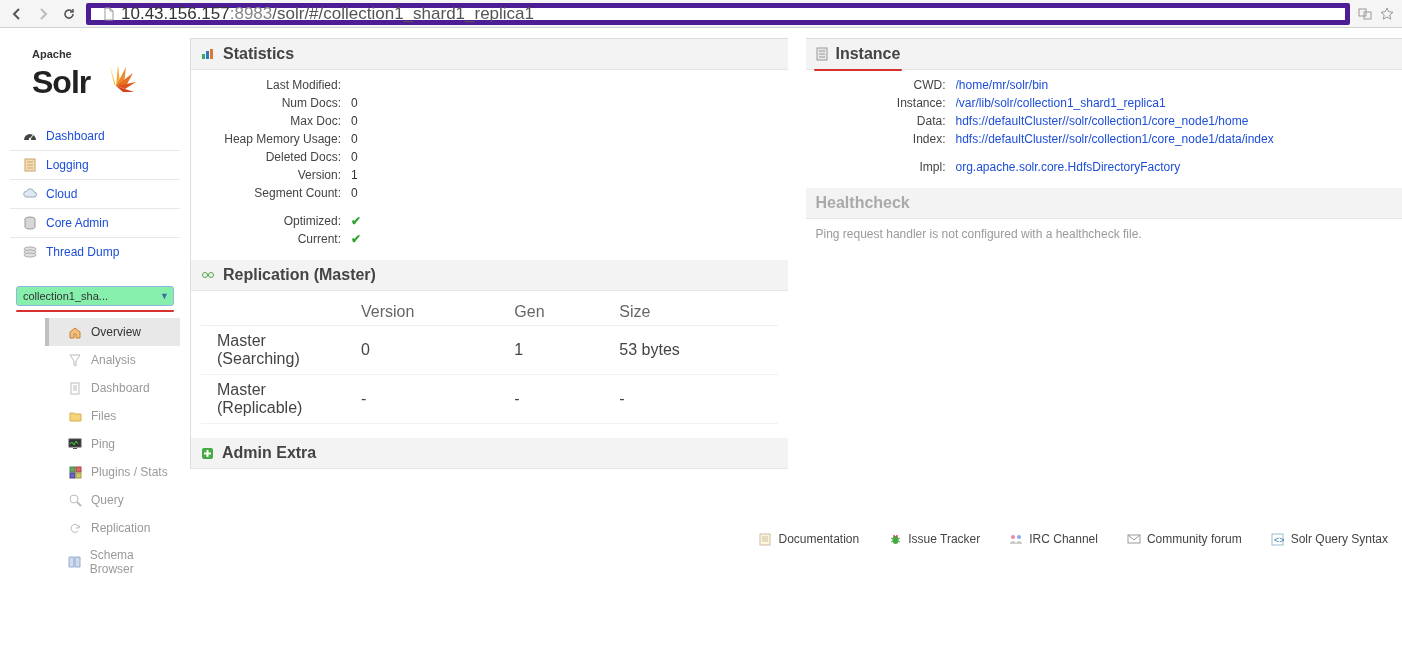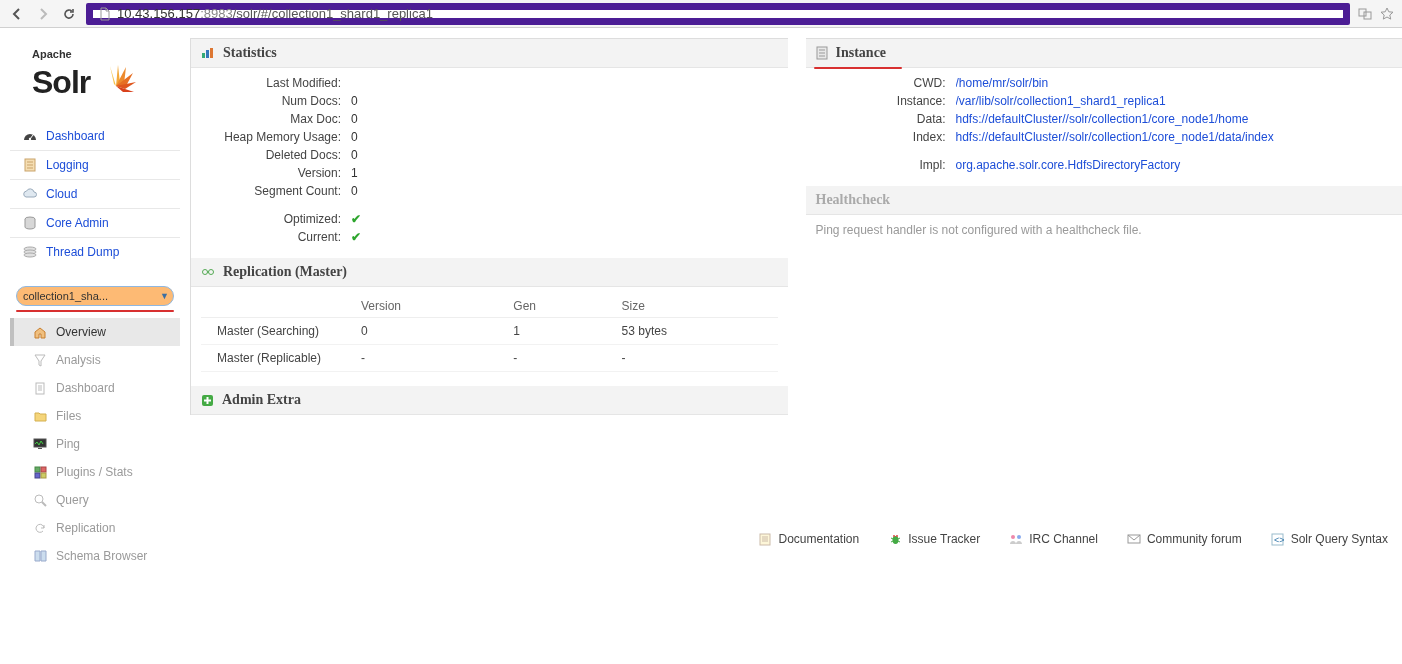--- a/index.html
+++ b/index.html
@@ -2,21 +2,21 @@
 <html><head>
 <meta charset="utf-8">
 <style>
 * { box-sizing: border-box; margin: 0; padding: 0; }
 body { font-family: Verdana, Arial, sans-serif; font-size: 12px; color: #333; background: #fff; }
 
 
 .browser-bar { height: 28px; border-bottom: 1px solid #d0d0d0; display: flex; align-items: center; padding: 0 8px; gap: 8px; background: #f5f5f5; }
 .browser-bar .nav-btn { width: 18px; height: 18px; display: inline-flex; align-items: center; justify-content: center; color: #666; cursor: pointer; }
 .browser-bar .nav-btn.disabled { color: #bbb; cursor: default; }
-.address-bar { flex: 1; display: flex; align-items: center; background: #fff; border: 7px solid #4c1d95; border-radius: 2px; height: 22px; padding: 0 6px; gap: 6px; font-size: 13px; color: #555; }
+.address-bar { flex: 1; display: flex; align-items: center; background: #fff; border: 5px solid #4c1d95; border-radius: 2px; height: 22px; padding: 0 12px; gap: 6px; font-size: 17px; color: #555; }
 .address-bar .host { color: #333; }
 .address-bar .port { color: #888; }
 .browser-icons { display: flex; gap: 8px; color: #888; }
 
 
 .wrapper { display: flex; min-height: calc(664px - 28px); }
 .sidebar { width: 180px; padding: 10px 0 10px 10px; }
 .main { flex: 1; padding: 10px 0 10px 10px; position: relative; }
 
 
@@ -26,46 +26,46 @@
 .logo .solr { font-size: 32px; font-weight: bold; color: #222; letter-spacing: -1px; }
 
 
 .menu { list-style: none; }
 .menu li { padding: 6px 6px 6px 12px; display: flex; align-items: center; gap: 8px; color: #1d4ed8; cursor: pointer; border-top: 1px solid #e8e8e8; }
 .menu li:first-child { border-top: none; }
 .menu li .icon { width: 16px; height: 16px; display: inline-flex; align-items: center; justify-content: center; }
 
 
 .core-select { margin: 20px 6px 4px 6px; }
-.core-select .selectbox { border: 1px solid #8fb7e0; border-radius: 10px; padding: 3px 18px 3px 6px; font-size: 11px; color: #333; position: relative; background: #fdba74; cursor: pointer; }
+.core-select .selectbox { border: 1px solid #8fb7e0; border-radius: 3px; padding: 3px 18px 3px 6px; font-size: 11px; color: #333; position: relative; background: #86efac; cursor: pointer; }
 .core-select .selectbox .arrow { position: absolute; right: 4px; top: 4px; color: #3b6fa3; font-size: 9px; }
 .core-underline { height: 2px; background: #d83030; margin: 0 6px 0 6px; border-radius: 1px; }
 
 
 .submenu { list-style: none; margin-top: 6px; }
-.submenu li { padding: 6px 6px 6px 22px; display: flex; align-items: center; gap: 8px; color: #9a9a9a; cursor: pointer; }
+.submenu li { padding: 6px 6px 6px 22px; display: flex; align-items: center; gap: 8px; color: #9a9a9a; cursor: pointer; margin-left: 35px; }
 .submenu li.active { background: #e8e8e8; color: #333; border-left: 4px solid #c0c0c0; padding-left: 18px; }
 .submenu li .icon { width: 16px; height: 16px; display: inline-flex; align-items: center; justify-content: center; }
 
 
 .content-row { display: flex; gap: 18px; border-left: 1px solid #ddd; padding-left: 0; }
 .col-left { flex: 1; min-width: 0; border-top: 1px solid #ddd; }
 .col-right { flex: 1; min-width: 0; border-top: 1px solid #ddd; }
-.section-head { background: #f3f3f3; border-bottom: 1px solid #e5e5e5; padding: 6px 10px; display: flex; align-items: center; gap: 8px; font-weight: bold; font-size: 14px; color: #444; font-family: Liberation Serif, serif; }
+.section-head { background: #f3f3f3; border-bottom: 1px solid #e5e5e5; padding: 6px 10px; display: flex; align-items: center; gap: 8px; font-weight: bold; font-size: 16px; color: #444; }
 .section-head.disabled { color: #aaa; }
 .section-body { padding: 8px 10px 14px 10px; }
 
 
 .dl { display: grid; grid-template-columns: 150px 1fr; row-gap: 4px; }
 .dl dt { text-align: right; padding-right: 10px; color: #444; }
 .dl dd { color: #333; }
 .check { color: #2da52d; font-weight: bold; }
 
 
-.rep-table { width: 100%; border-collapse: collapse; margin-top: 8px; font-size: 12px; }
+.rep-table { width: 100%; border-collapse: collapse; margin-top: 8px; font-size: 16px; }
 .rep-table th { text-align: left; font-weight: normal; color: #666; padding: 4px 10px; border-bottom: 1px solid #eee; }
 .rep-table td { padding: 6px 10px; color: #444; border-bottom: 1px solid #f2f2f2; }
 .rep-table th:first-child, .rep-table td:first-child { padding-left: 16px; width: 150px; }
 
 
 .dl-instance { display: grid; grid-template-columns: 140px 1fr; row-gap: 4px; }
 .dl-instance dt { text-align: right; padding-right: 10px; color: #444; }
 .dl-instance dd { color: #1d4ed8; font-family: Verdana, sans-serif; overflow: hidden; text-overflow: ellipsis; white-space: nowrap; }
 .instance-underline { position: relative; }
 .instance-underline::after { content: ""; position: absolute; left: 8px; right: calc(100% - 100px); bottom: -2px; height: 2px; background: #d83030; border-radius: 1px; width: 88px; }

